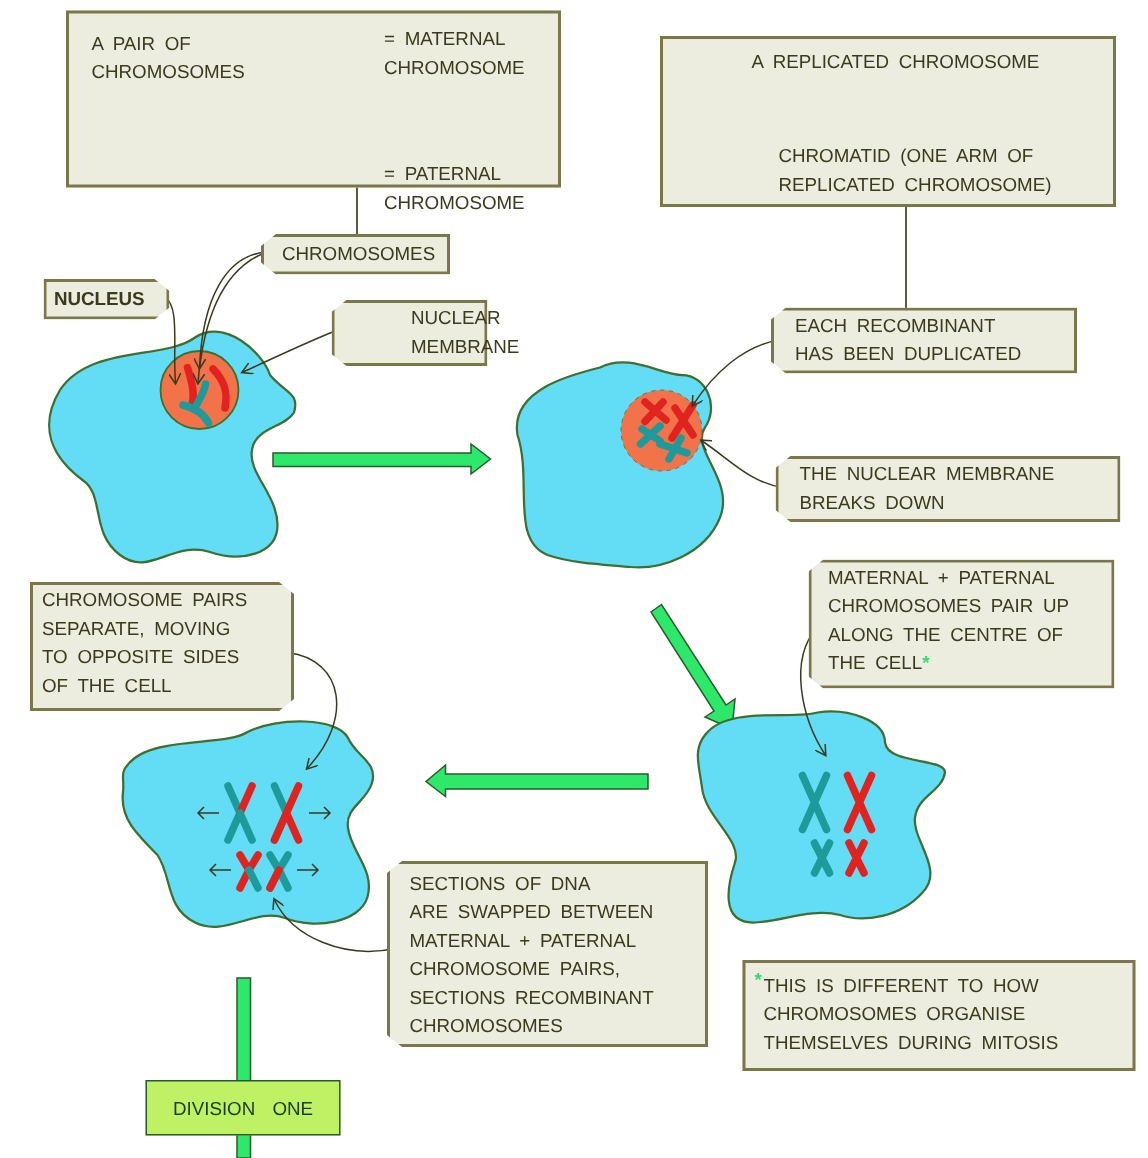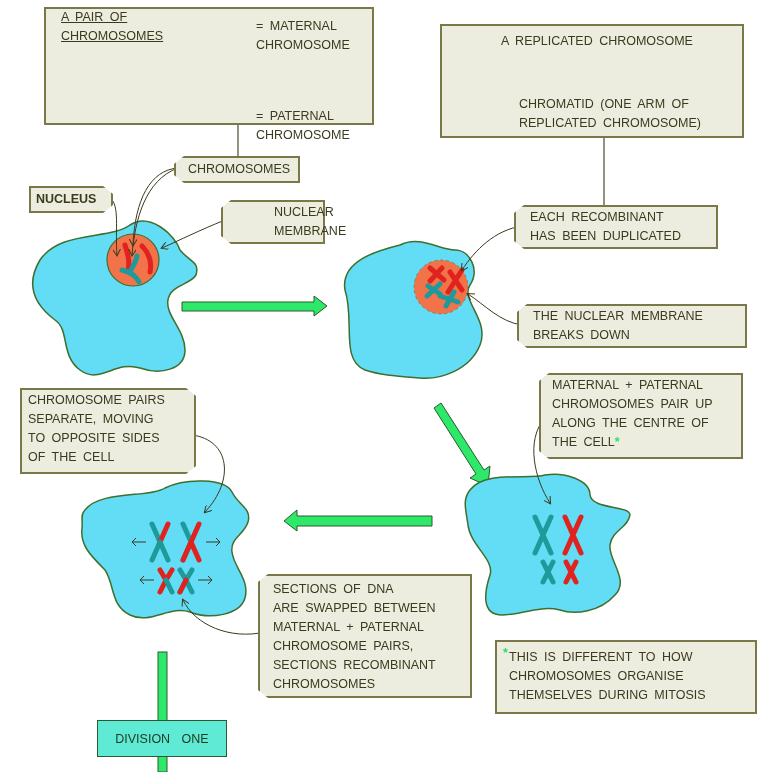--- a/index.html
+++ b/index.html
@@ -6,21 +6,21 @@
   body { width:765px; height:772px; position:relative; overflow:hidden;
          font-family:"Liberation Sans", "DejaVu Sans", sans-serif; }
   svg#diagram { position:absolute; left:0; top:0; }
   .box { position:absolute; background:#ededdf; border:2px solid #7a7848; box-sizing:border-box; }
   .tag { position:absolute; background:#ededdf; border:2px solid #7a7848; box-sizing:border-box;
          clip-path: polygon(10px 0, 100% 0, 100% 100%, 10px 100%, 0 calc(100% - 8px), 0 8px); }
   .tag-r { clip-path: polygon(0 0, calc(100% - 10px) 0, 100% 8px, 100% calc(100% - 8px), calc(100% - 10px) 100%, 0 100%); }
   .txt { position:absolute; color:#3b3a1e; font-size:12.5px; line-height:19px; word-spacing:3px;
          white-space:pre-line; }
   .star { color:#2be06a; font-weight:bold; }
-  .division { position:absolute; background:#5eead4; border:1.5px solid #2d5a2d; box-sizing:border-box;
+  .division { position:absolute; background:#bef264; border:1.5px solid #2d5a2d; box-sizing:border-box;
               color:#1f3a1f; font-size:12.5px; display:flex; align-items:center; justify-content:center; word-spacing:8px; }
 </style>
 </head>
 <body>
 
 <svg id="diagram" width="765" height="772" viewBox="0 0 765 772">
   <defs>
     <marker id="ah" markerWidth="8" markerHeight="8" refX="6" refY="4" orient="auto">
       <path d="M0,0 L7,4 L0,8" fill="none" stroke="#3b3a1e" stroke-width="1"></path>
     </marker>
@@ -98,21 +98,21 @@
   <circle cx="243" cy="88" r="7" fill="#1f9a9a" stroke="#3b3a1e" stroke-width="0.8"></circle>
 
   <g>
     <path d="M453,68 L453,62 L500,62 L500,68 M476,62 L476,48 C476,44 480,42 484,42 L490,42" stroke="#3b3a1e" stroke-width="1" fill="none"></path>
     <path d="M462,74 L476,98 L462,122 M490,74 L476,98 L490,122" stroke="#e0231f" stroke-width="8" stroke-linecap="round" fill="none"></path>
     <path d="M490,80 C496,88 505,90 515,90" stroke="#3b3a1e" stroke-width="1" fill="none"></path>
   </g>
 </svg>
 
 <div class="box" style="left:44px;top:7px;width:330px;height:118px;"></div>
-<div class="txt" style="left:61px;top:8px;text-decoration:underline;">A PAIR OF
+<div class="txt" style="left:61px;top:20px;">A PAIR OF
 CHROMOSOMES</div>
 <div class="txt" style="left:256px;top:17px;">= MATERNAL
 CHROMOSOME</div>
 <div class="txt" style="left:256px;top:78px;margin-top:29px;">= PATERNAL
 CHROMOSOME</div>
 
 <div class="box" style="left:440px;top:24px;width:304px;height:114px;"></div>
 <div class="txt" style="left:501px;top:32px;">A REPLICATED CHROMOSOME</div>
 <div class="txt" style="left:519px;top:81px;margin-top:14px;">CHROMATID  (ONE ARM OF
 REPLICATED  CHROMOSOME)</div>

